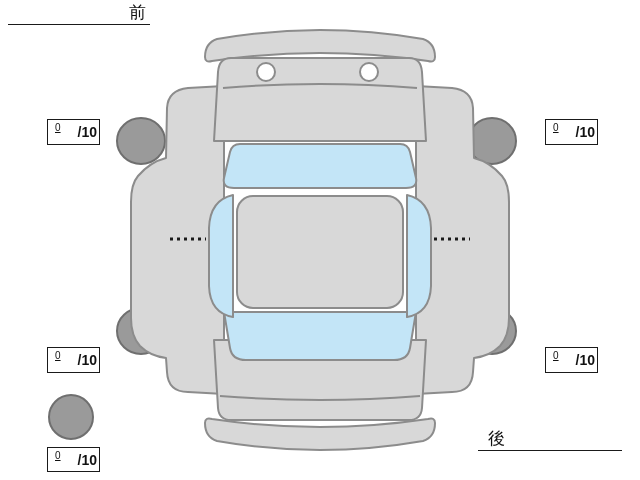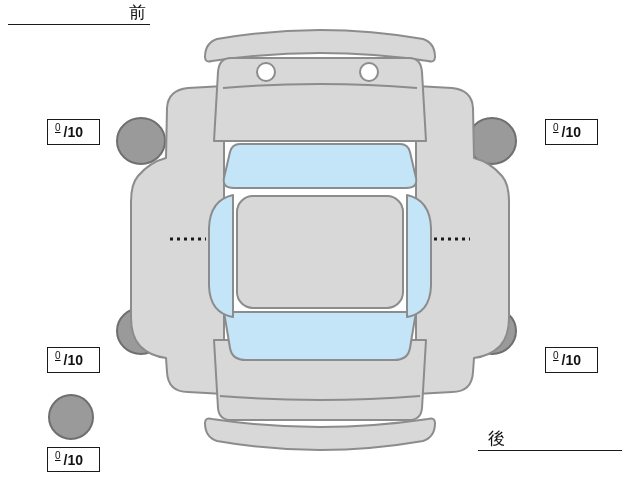--- a/index.html
+++ b/index.html
@@ -25,21 +25,21 @@
     color:var(--text,#111); font-size:17px; line-height:22px; height:23px;
   }
   .dir-label.front { left:8px;   top:2px;   width:142px; text-align:right; padding-right:4px; }
   .dir-label.rear  { left:478px; top:428px; width:144px; text-align:left;  padding-left:10px; }
 
   .score-box {
     position:absolute; width:53px; height:26px; background:#ffffff;
     border:1px solid #1a1a1a; display:flex; align-items:center; color:var(--text,#111);
   }
   .score-num { font-size:10px; text-decoration:underline; margin-left:7px; align-self:flex-start; margin-top:2px; }
-  .score-den { font-size:14px; font-weight:700; margin-left:3px; }
+  .score-den { font-size:14px; font-weight:700; margin-left:17px; }
 
   .pos-fl { left:47px;  top:119px; }
   .pos-fr { left:545px; top:119px; }
   .pos-rl { left:47px;  top:347px; }
   .pos-rr { left:545px; top:347px; }
   .pos-sp { left:47px;  top:447px; height:25px; }
 
   .spare-tire {
     position:absolute; left:48px; top:394px; width:46px; height:46px;
     border-radius:50%; background:var(--wheel-gray,#9a9a9a);

